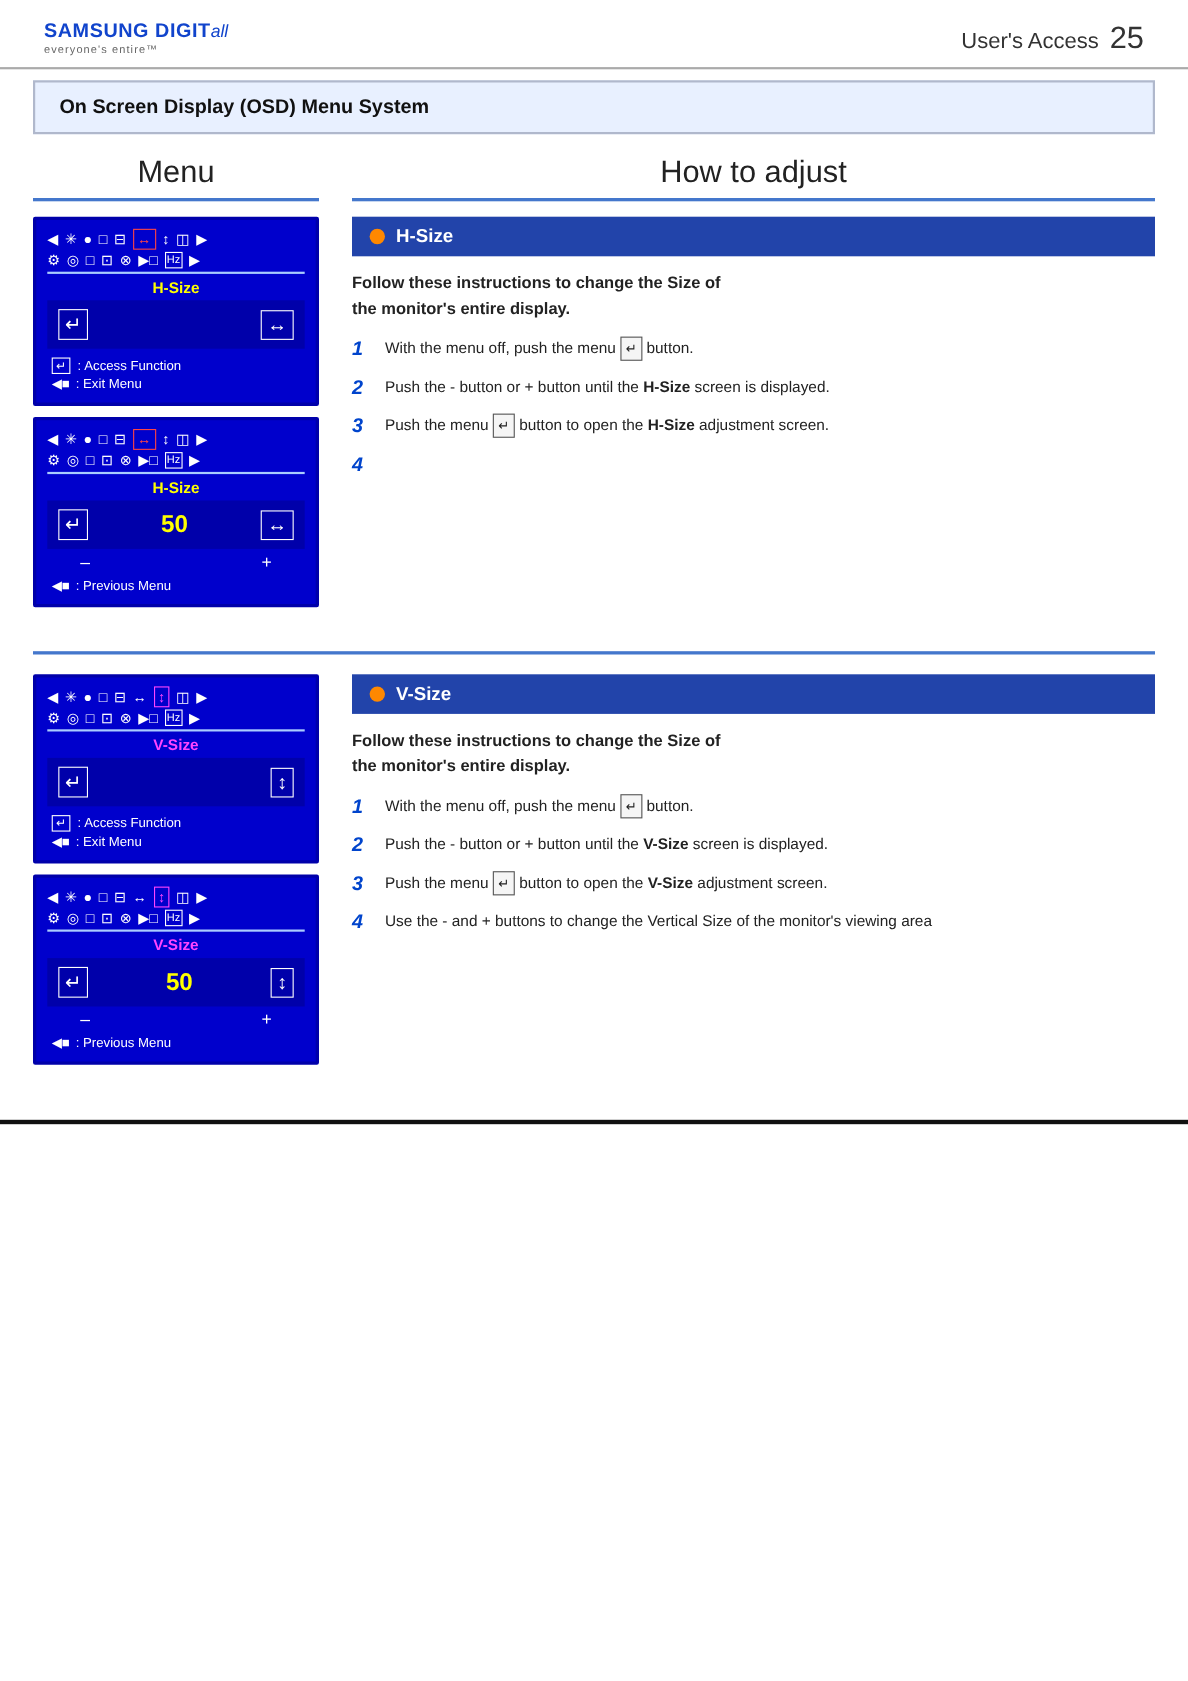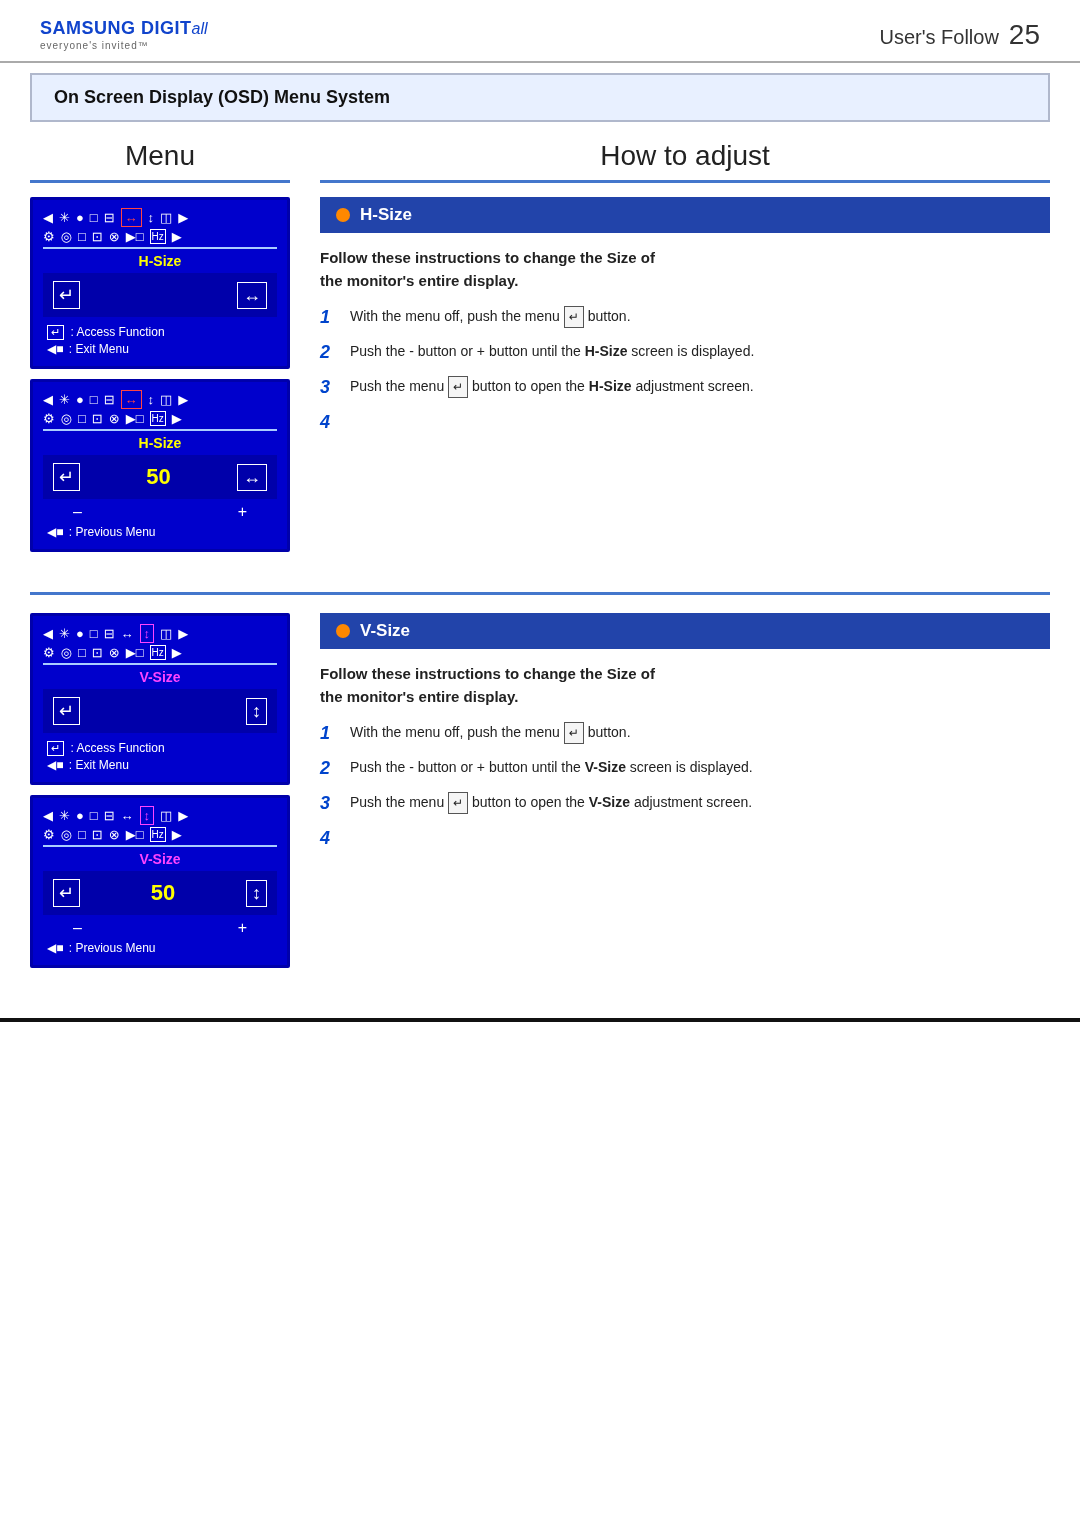--- a/index.html
+++ b/index.html
@@ -280,24 +280,24 @@
   </style>
 </head>
 <body>
 
 <div class="page-header">
   <div class="samsung-logo">
     <div class="samsung-text">
       <span class="samsung-bold">SAMSUNG DIGIT</span>
         <span class="samsung-italic">all</span>
     </div>
-    <div class="samsung-sub">everyone's invited™</div>
+    <div class="samsung-sub">everyone's entire™</div>
   </div>
   <div class="header-right">
-    <span class="manual-title">User's  Follow</span>
+    <span class="manual-title">User's  Access</span>
     <span class="page-number-area">25</span>
   </div>
 </div>
 
 <div class="section-title-bar">
   <h1>On Screen Display (OSD) Menu System</h1>
 </div>
 
 <div class="two-col">
 
@@ -546,18 +546,19 @@
       <li>
         <span class="step-num">2</span>
         <span class="step-text">Push the  - button or  + button until the <strong>V-Size</strong>  screen is displayed.</span>
       </li>
       <li>
         <span class="step-num">3</span>
         <span class="step-text">Push the menu <span class="inline-btn">↵</span> button to open the <strong>V-Size</strong> adjustment screen.</span>
       </li>
       <li>
         <span class="step-num">4</span>
+        <span class="step-text">Use the  - and  + buttons to change the Vertical Size of the monitor's viewing area</span>
       </li>
     </ul>
   </div>
 </div>
 
 <div class="page-footer"></div>
 
 </body></html>

